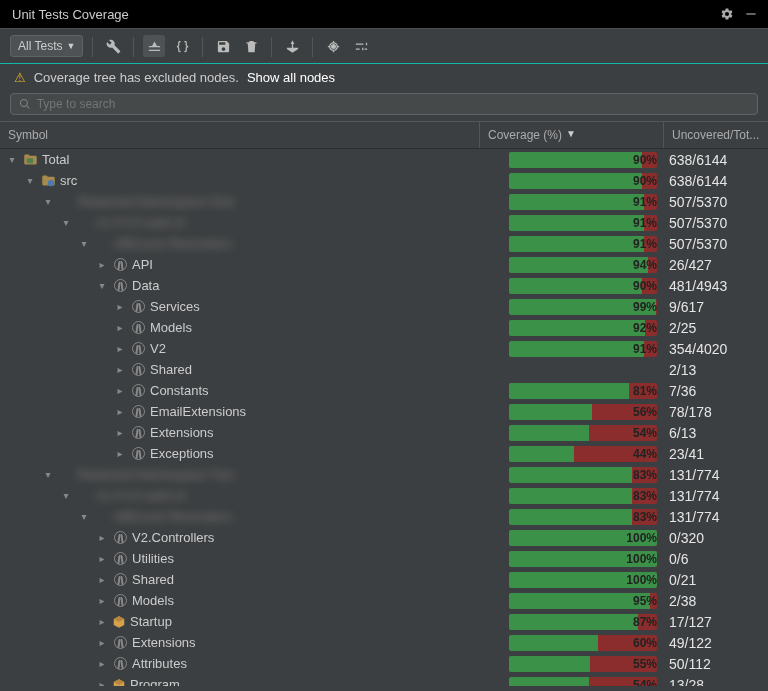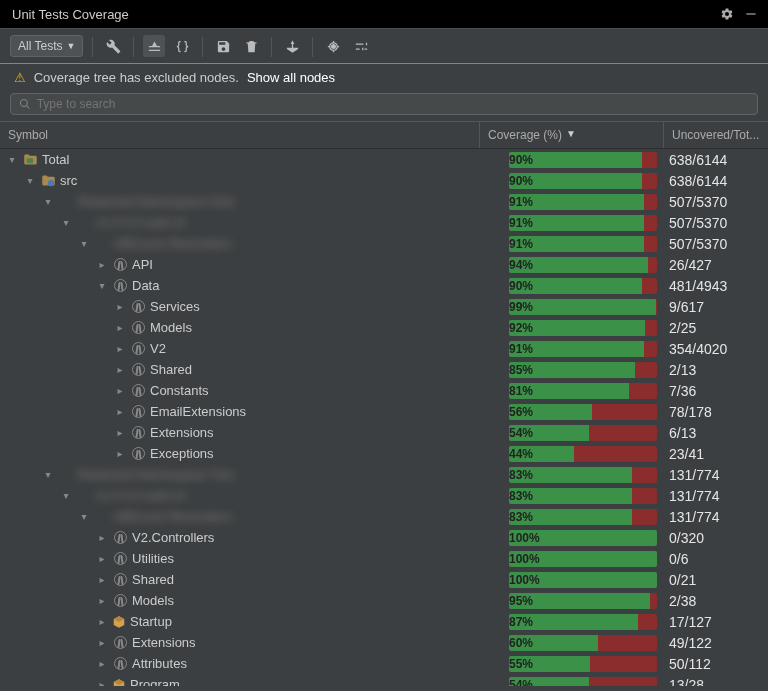--- a/index.html
+++ b/index.html
@@ -100,21 +100,21 @@
     .chevron { width: 12px; display: inline-flex; justify-content: center; color: #888; font-size: 10px; flex-shrink: 0; }
     .node-icon { width: 16px; height: 16px; display: inline-flex; align-items: center; justify-content: center; flex-shrink: 0; }
     .node-label { color: #ccc; white-space: nowrap; }
     .cell-coverage { width: 160px; padding: 2px 6px; height: 100%; display: flex; align-items: center; }
     .cell-uncov { width: 105px; padding: 0 6px; color: #e5e5e5; font-size: 14px; }
     .bar {
       position: relative; width: 100%; height: 16px;
       background: #8b2d2d; border-radius: 2px; overflow: hidden;
     }
     .bar-fill { position: absolute; left: 0; top: 0; height: 100%; background: #3b9148; }
-    .bar-text { position: absolute; width: 100%; text-align: left; color: #222; font-size: 12px; font-weight: 600; line-height: 16px; }
+    .bar-text { position: absolute; width: 100%; text-align: right; color: #222; font-size: 12px; font-weight: 600; line-height: 16px; }
     .blur { filter: blur(4px); opacity: 0.8; text-shadow: 0 0 6px #666; color: #777; }
     .ns-icon {
       border: 1.5px solid #888; border-radius: 50%; width: 13px; height: 13px; position: relative;
     }
     .ns-icon::before, .ns-icon::after {
       content: ""; position: absolute; background: #888; width: 1.5px; height: 9px; top: 1.5px;
     }
     .ns-icon::before { left: 3.5px; border-radius: 1px; transform: skew(-8deg); }
     .ns-icon::after { right: 3.5px; border-radius: 1px; transform: skew(8deg); }
     .cls-icon {
@@ -377,26 +377,20 @@
       <div class="cell-uncov">354/4020</div>
     </div>
     <div class="row">
       <div class="cell-symbol" style="padding-left: 114px;">
         <span class="chevron">▸</span>
         <span class="node-icon">
           <span class="ns-icon"></span>
         </span>
         <span class="node-label">Shared</span>
       </div>
-      <div class="cell-coverage">
-        <div class="bar">
-          <div class="bar-fill" style="width:85%"></div>
-          <div class="bar-text">85%</div>
-        </div>
-      </div>
       <div class="cell-uncov">2/13</div>
     </div>
     <div class="row">
       <div class="cell-symbol" style="padding-left: 114px;">
         <span class="chevron">▸</span>
         <span class="node-icon">
           <span class="ns-icon"></span>
         </span>
         <span class="node-label">Constants</span>
       </div>

